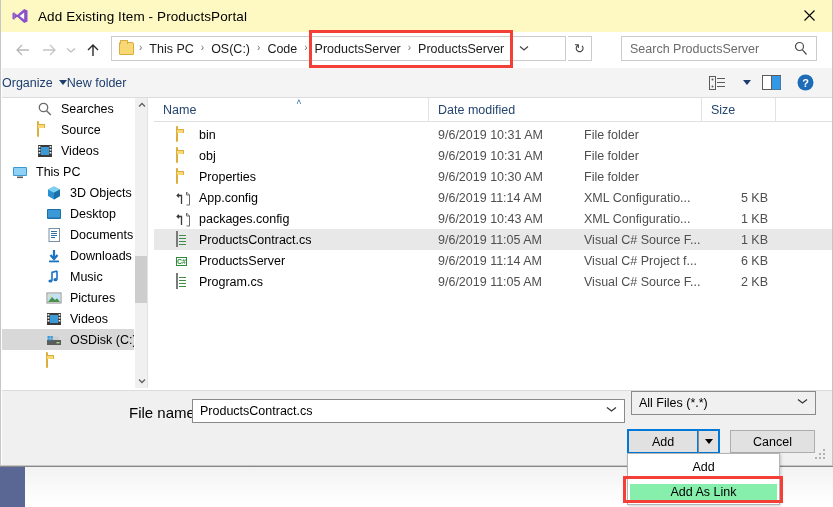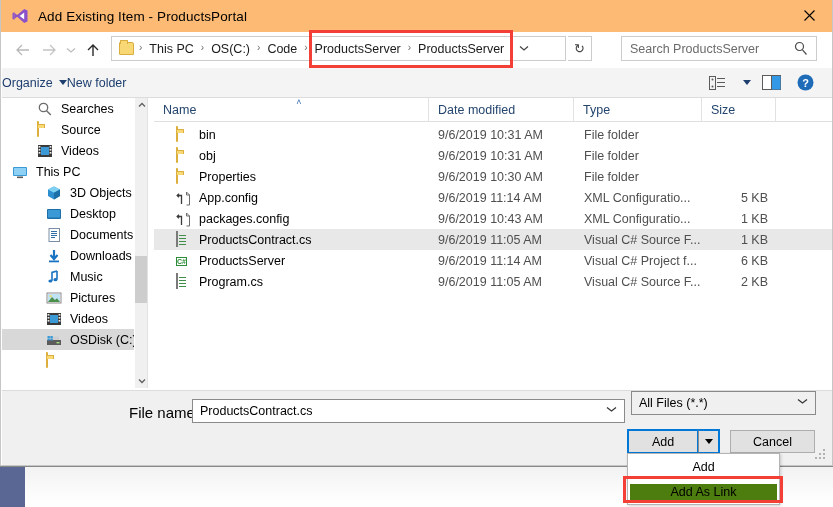--- a/index.html
+++ b/index.html
@@ -24,21 +24,21 @@
 
   
   .dialog {
     position: absolute; left: 0; top: 0; width: 833px; height: 466px;
     background: #ffffff; border: 1px solid #c6c6c6; border-top: none;
   }
 
   
   .titlebar {
     position: absolute; left: 0; top: 0; width: 831px; height: 32px;
-    background: #fdba74; display: flex; align-items: center;
+    background: #fef9c3; display: flex; align-items: center;
   }
   .vs-icon { width: 18px; height: 18px; margin-left: 10px; flex: none; }
   .title-text {
     margin-left: 9px; font-size: 13.5px; color: #000; letter-spacing: .1px;
   }
   .close-btn {
     position: absolute; right: 0; top: 0; width: 46px; height: 31px;
     display: flex; align-items: center; justify-content: center;
     cursor: default;
   }
@@ -261,21 +261,21 @@
   
   .menu {
     position: absolute; left: 627px; top: 453px; width: 153px; height: 52px;
     background: #ffffff; border: 1px solid #b4b4b4;
     box-shadow: 1px 1px 3px rgba(0,0,0,.18);
   }
   .menu-item {
     height: 25px; display: flex; align-items: center; justify-content: center;
     font-size: 12.5px; color: #000;
   }
-  .menu-item.highlight { background: #4d7c0f; margin: 0 2px; height: 16px; }
+  .menu-item.highlight { background: #86efac; margin: 0 2px; height: 16px; }
   .menu-wrap-2 { height: 25px; display: flex; align-items: center; }
 </style>
 </head>
 <body>
 
 <div id="root">
 
   <div class="bg-strip"></div>
   <div class="bg-taskitem"></div>
 
@@ -550,23 +550,20 @@
     <div class="np-divider"></div>
 
     <div class="headerrow">
       <div class="hcell first" style="left:0; width:274px">
         <span>Name</span>
         <span class="sort-caret">˄</span>
       </div>
       <div class="hcell" style="left:274px; width:145px">
         <span>Date modified</span>
       </div>
-      <div class="hcell" style="left:419px; width:128px">
-        <span>Type</span>
-      </div>
       <div class="hcell" style="left:547px; width:74px">
         <span>Size</span>
       </div>
       <div class="hcell" style="left:621px; width:57px"></div>
     </div>
 
     <div class="filelist">
 
       <div class="filerow">
         <span class="fr-name">

